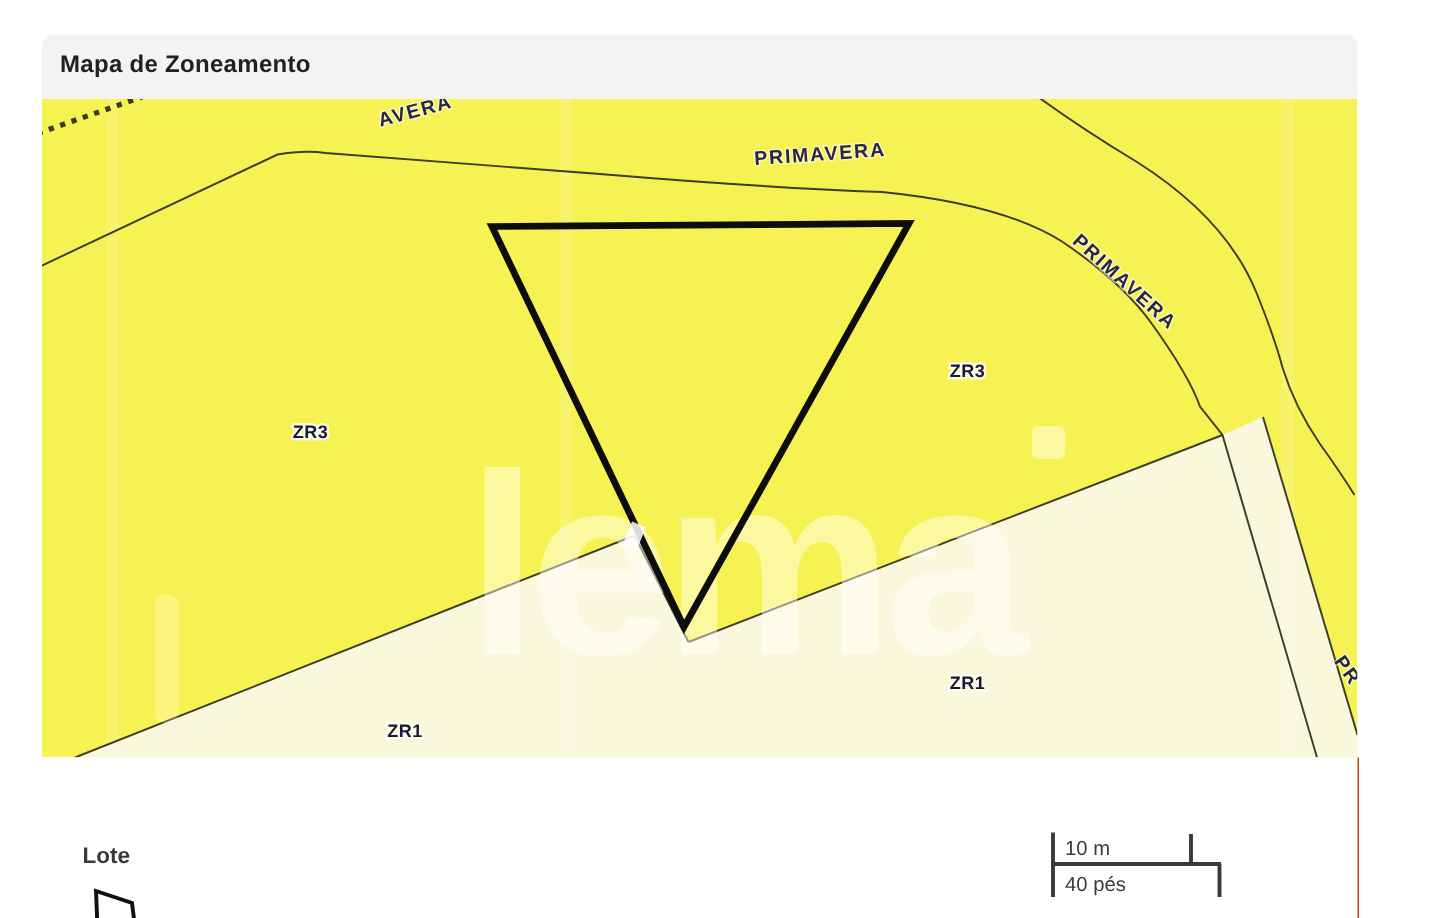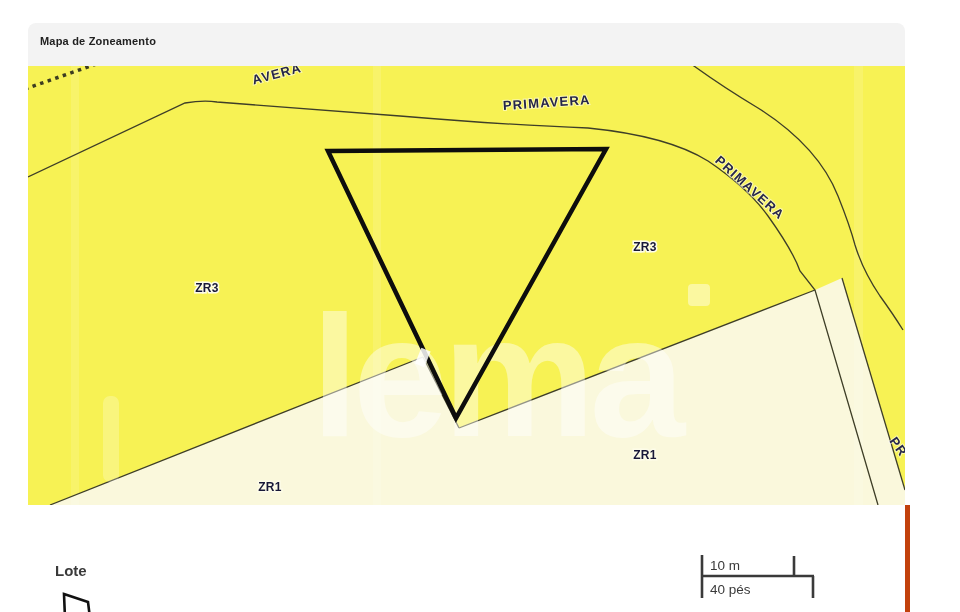--- a/index.html
+++ b/index.html
@@ -2,26 +2,26 @@
 <html><head>
 <meta charset="utf-8">
 <style>
   html,body{margin:0;padding:0;background:#ffffff;width:960px;height:612px;overflow:hidden;
     font-family:"Liberation Sans",sans-serif;}
   .page{position:relative;width:960px;height:612px;background:#ffffff;}
   .card{position:absolute;left:28px;top:23px;width:877px;height:589px;background:#ffffff;
     border-radius:8px 8px 0 0;}
   .card-header{position:absolute;left:0;top:0;width:877px;height:43px;background:#f3f3f3;
     border-radius:8px 8px 0 0;}
-  .card-title{position:absolute;left:12px;top:12px;font-size:11px;font-weight:bold;color:#212121;
+  .card-title{position:absolute;left:12px;top:12px;font-size:16px;font-weight:bold;color:#212121;
     letter-spacing:.2px;}
   .map-wrap{position:absolute;left:0;top:43px;width:877px;height:439px;overflow:hidden;}
   svg{display:block;}
   .legend{position:absolute;left:0;top:482px;width:877px;height:107px;background:#ffffff;
-    border-right:5px solid #c2410c;}
+    border-right:1px solid #c2410c;}
   .lote-label{position:absolute;left:27px;top:57px;font-size:15px;font-weight:bold;color:#3a3a3a;}
   .lote-icon{position:absolute;left:33px;top:84px;}
   .scalebar{position:absolute;left:666px;top:44px;}
   .scale-text{font-size:13.5px;fill:#3a3a3a;font-family:"Liberation Sans",sans-serif;}
   .zone-label{font-size:12px;font-weight:bold;letter-spacing:.3px;
     paint-order:stroke;stroke:#fdfce8;stroke-width:3px;}
   .street-label{font-size:13px;font-weight:bold;letter-spacing:1.2px;
     paint-order:stroke;stroke:rgba(255,255,255,.55);stroke-width:2px;}
   .watermark{font-size:172px;font-weight:bold;letter-spacing:-6px;}
 </style>

